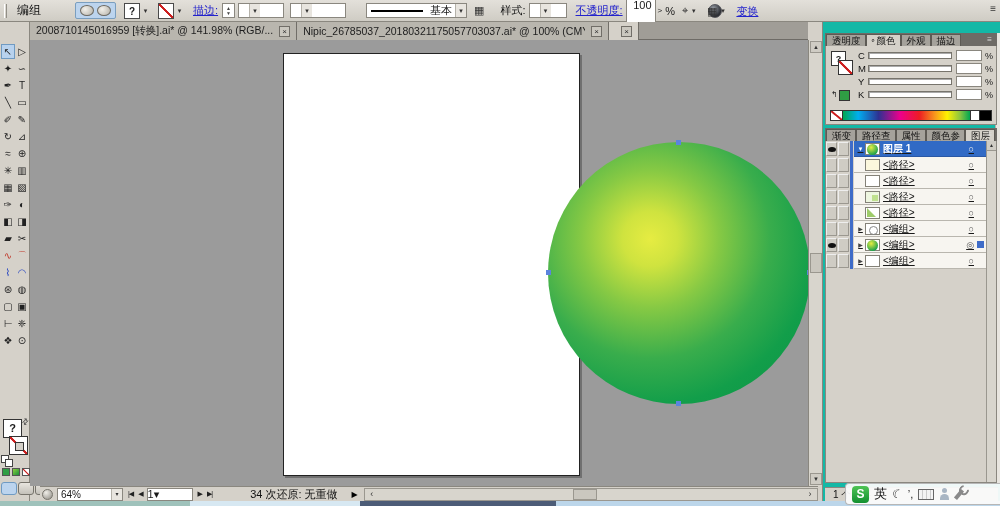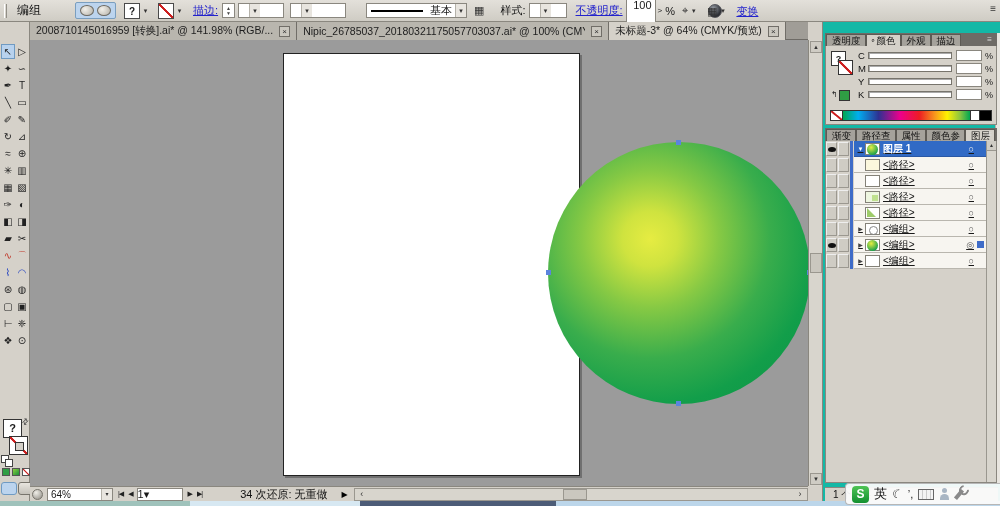--- a/index.html
+++ b/index.html
@@ -73,21 +73,21 @@
   .anchor.n { left:128px; top:-2px; } .anchor.s { left:128px; bottom:-2px; }
   .anchor.w { left:-2px; top:128px; } .anchor.e { right:-2px; top:128px; }
 
   
   .v-scroll { position:absolute; left:808px; top:40px; width:14px; height:446px; background:#d8d5cd; border-left:1px solid #8a877f; }
   .v-scroll .arr { position:absolute; left:1px; width:12px; height:12px; background:#cfccc4; border:1px solid #9a978f; font-size:6px; text-align:center; line-height:10px; color:#333; cursor:pointer; }
   .v-scroll .up { top:1px; } .v-scroll .down { bottom:1px; }
   .v-thumb { position:absolute; left:1px; top:213px; width:12px; height:20px; background:#cac7bf; border:1px solid #9a978f; cursor:grab; }
 
   
-  .bottom-bar { position:absolute; left:30px; top:486px; width:778px; height:15px; background:#d5d1c9; border-top:1px solid #8a877f; display:flex; align-items:center; }
+  .bottom-bar { position:absolute; left:40px; top:486px; width:778px; height:15px; background:#d5d1c9; border-top:1px solid #8a877f; display:flex; align-items:center; }
   .orb { width:11px; height:11px; margin-left:2px; border-radius:50%; background:radial-gradient(circle at 35% 30%, #f0eee8, #8d8a82); border:1px solid #77746c; }
   .zcombo { margin-left:4px; width:66px; height:13px; background:#fff; border:1px solid #8a877f; display:flex; align-items:center; }
   .zcombo .zv { flex:1; padding-left:3px; font-size:10px; }
   .zcombo .ca { width:11px; height:11px; border-left:1px solid #b5b2aa; font-size:6px; color:#333; text-align:center; line-height:11px; background:#e8e5df; }
   .navb { margin-left:5px; font-size:7px; color:#222; cursor:pointer; letter-spacing:-1px; }
   .pcombo { margin-left:4px; width:46px; height:13px; background:#fff; border:1px solid #8a877f; display:flex; align-items:center; }
   .undo-text { margin-left:38px; font-size:11px; color:#111; white-space:nowrap; }
   .menu-arrow { margin-left:14px; font-size:8px; color:#000; cursor:pointer; }
   .h-scroll { flex:1; margin-left:6px; height:13px; background:#d8d5cd; border:1px solid #9a978f; position:relative; }
   .h-scroll .harr { position:absolute; top:0; width:12px; height:11px; font-size:9px; line-height:10px; text-align:center; color:#333; cursor:pointer; }
@@ -224,21 +224,20 @@
     <span class="dtab-t">2008710145016959 [转换].ai* @ 141.98% (RGB/...</span>
     <span class="dtab-x">×</span>
   </div>
 
   <div class="dtab">
     <span class="dtab-t">Nipic_26785037_20180321175057703037.ai* @ 100% (CMYK/...</span>
     <span class="dtab-x">×</span>
   </div>
 
   <div class="dtab active">
-    <span class="dtab-t">未标题-3* @ 64% (CMYK/预览)</span>
     <span class="dtab-x">×</span>
   </div>
 </div>
 
   <div class="toolbox">
     <div class="tools">
   <div class="tool sel">
     <span class="tg">↖</span>
   </div>
 

